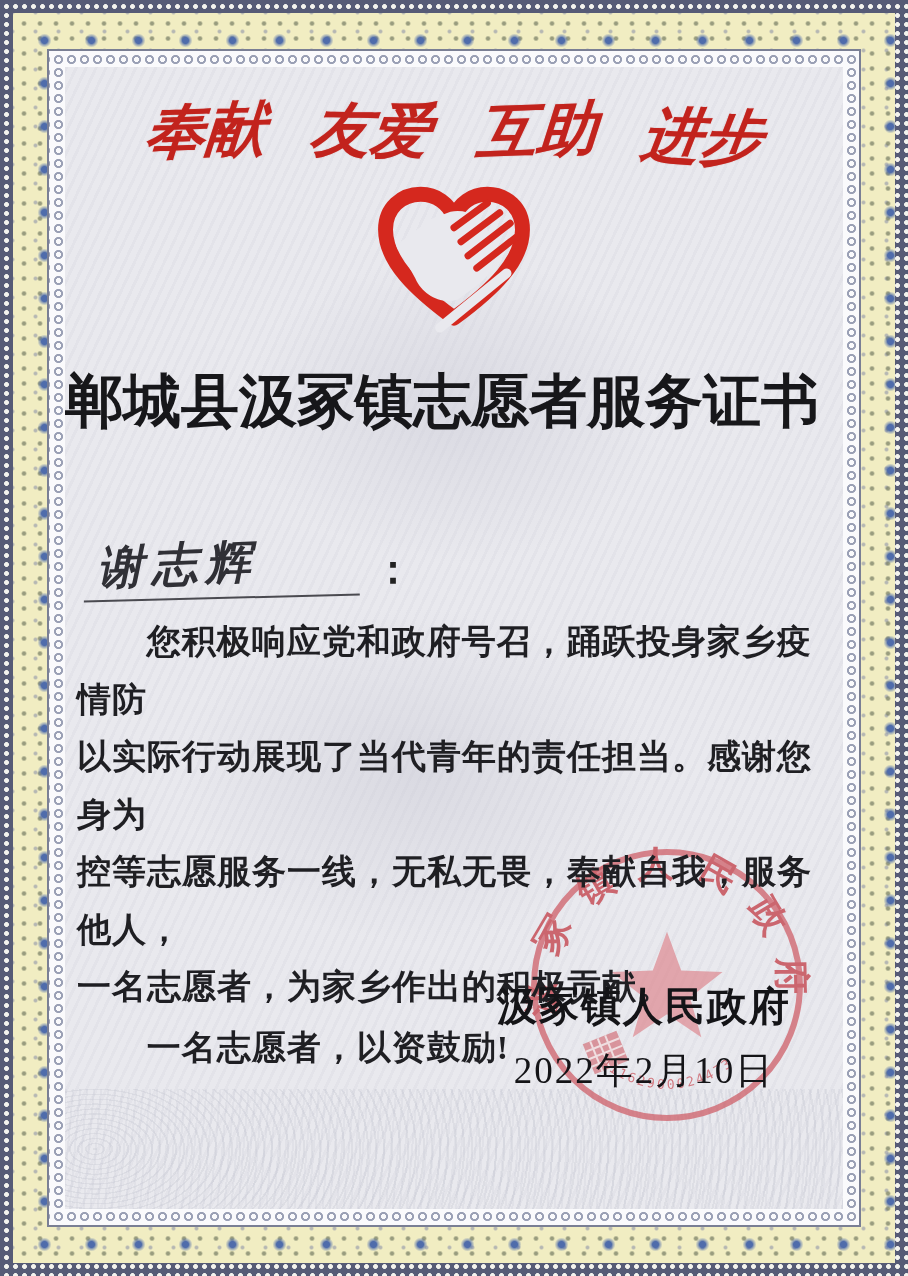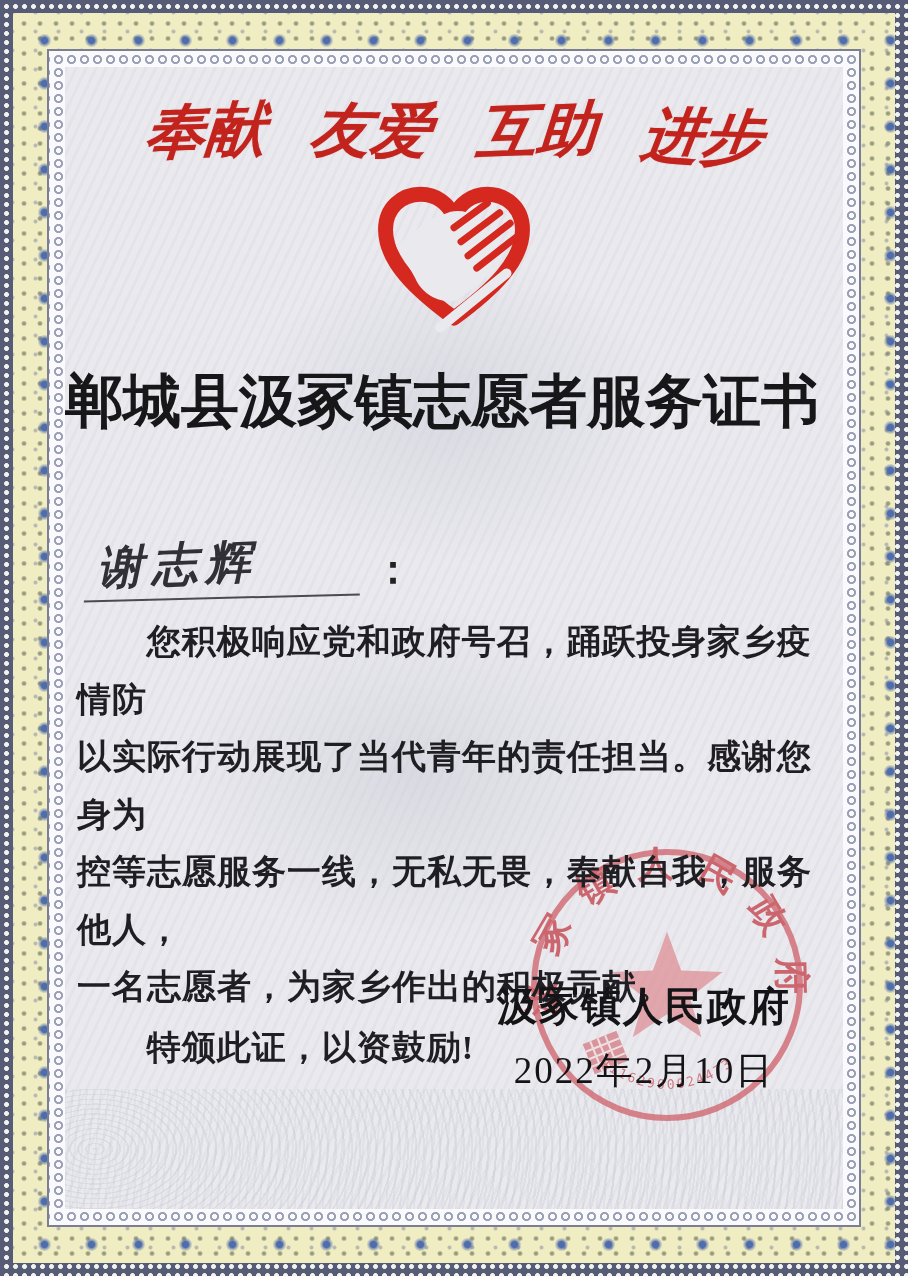--- a/index.html
+++ b/index.html
@@ -96,21 +96,21 @@
     <div class="name-row">
       <span class="name-underline"><span class="name">谢志辉</span></span>
       <span class="colon">：</span>
     </div>
 
     <div class="body">
       <div class="indent">您积极响应党和政府号召，踊跃投身家乡疫情防</div>
       <div>以实际行动展现了当代青年的责任担当。感谢您身为</div>
       <div>控等志愿服务一线，无私无畏，奉献自我，服务他人，</div>
       <div>一名志愿者，为家乡作出的积极贡献。</div>
-      <div class="indent closing">特颁此证，以资鼓励!</div>
+      <div class="indent closing">一名志愿者，以资鼓励!</div>
     </div>
 
     <div class="seal">
       <svg width="292" height="292" viewBox="0 0 290 290">
         <defs>
           <path id="sealTopArc" d="M 38 182 A 112 112 0 1 1 252 182"></path>
           <path id="sealBottomArc" d="M 52 188 A 102 102 0 0 0 238 188"></path>
         </defs>
         <circle cx="145" cy="145" r="132" fill="none" stroke="#cf5f68" stroke-width="6" opacity=".85"></circle>
         <polygon points="145,92 159.1,130.6 200.2,132.1 167.8,157.4 179.1,196.9

